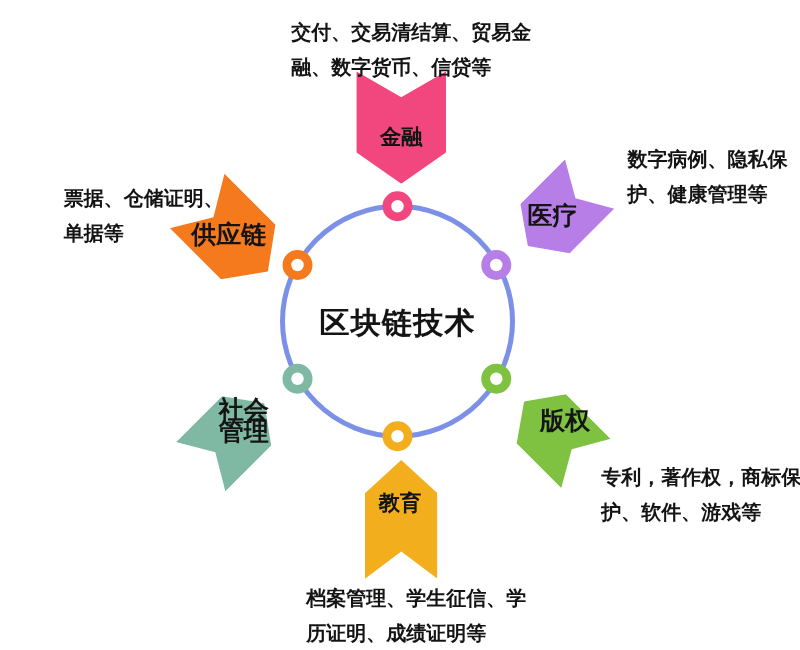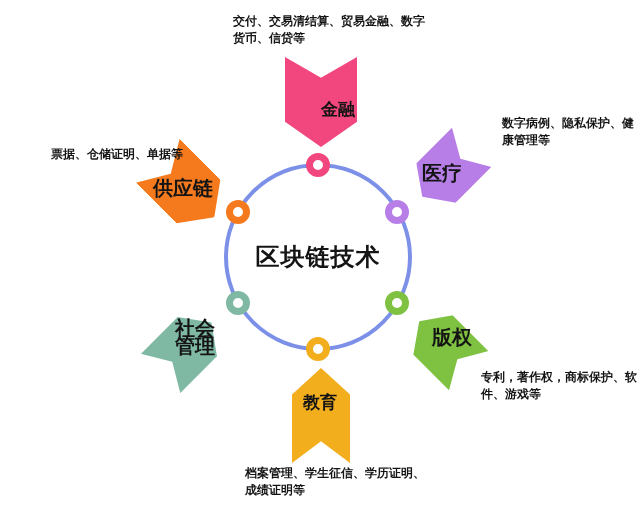--- a/index.html
+++ b/index.html
@@ -23,41 +23,40 @@
   }
   .title {
     position: absolute;
     left: 224px; top: 246px;
     width: 188px;
     text-align: center;
     font-size: 24px;
     line-height: 26px;
     font-weight: bold;
     letter-spacing: 1px;
-    font-family: Liberation Mono, monospace;
   }
   .arrow {
     position: absolute;
     clip-path: polygon(0% 0%, 50% 23%, 100% 0%, 100% 72%, 50% 100%, 0% 72%);
   }
   .arrow.finance   { left: 285px; top: 57px;  width: 72px; height: 90px; }
   .arrow.medical   { left: 419px; top: 137px; width: 56px; height: 70px; transform: rotate(45deg); }
   .arrow.supply    { left: 155px; top: 149px; width: 62px; height: 80px; transform: rotate(-45deg); }
   .arrow.copyright { left: 416px; top: 311px; width: 56px; height: 70px; transform: rotate(135deg); }
   .arrow.social    { left: 158px; top: 312px; width: 56px; height: 72px; transform: rotate(225deg); }
   .arrow.education { left: 292px; top: 368px; width: 58px; height: 95px; transform: rotate(180deg); }
   .arrow-label {
     position: absolute;
     font-weight: bold;
     font-size: 20px;
     line-height: 18px;
     text-align: center;
     white-space: pre-line;
   }
-  .lbl-finance   { left: 287px; top: 101px; width: 68px; font-size: 17px; text-align: right; }
+  .lbl-finance   { left: 287px; top: 101px; width: 68px; font-size: 17px; }
   .lbl-medical   { left: 408px; top: 164px; width: 68px; }
   .lbl-supply    { left: 148px; top: 179px; width: 70px; }
   .lbl-copyright { left: 404px; top: 328px; width: 68px; text-align: right; }
   .lbl-social    { left: 160px; top: 319px; width: 70px; }
   .lbl-education { left: 286px; top: 394px; width: 68px; font-size: 17px; }
   .ring {
     position: absolute;
     width: 24px; height: 24px;
     box-sizing: border-box;
     border: 7px solid #000;
@@ -66,22 +65,22 @@
   }
   .ring.finance   { left: 306px; top: 153px; }
   .ring.medical   { left: 385px; top: 200px; }
   .ring.copyright { left: 385px; top: 291px; }
   .ring.education { left: 306px; top: 337px; }
   .ring.social    { left: 226px; top: 291px; }
   .ring.supply    { left: 226px; top: 200px; }
   .desc {
     position: absolute;
     font-weight: bold;
-    font-size: 12px;
-    line-height: 17px;
+    font-size: 16px;
+    line-height: 28px;
   }
   .desc-finance   { left: 233px; top: 13px;  width: 200px; }
   .desc-medical   { left: 502px; top: 115px; width: 132px; }
   .desc-supply    { left: 25px;  top: 146px; width: 132px; margin-left: 26px; }
   .desc-social    { left: 8px;   top: 361px; width: 180px; }
   .desc-education { left: 245px; top: 466px; width: 180px; font-family: Liberation Mono, monospace; }
   .desc-copyright { left: 481px; top: 369px; width: 162px; }
 </style>
 </head>
 <body>

